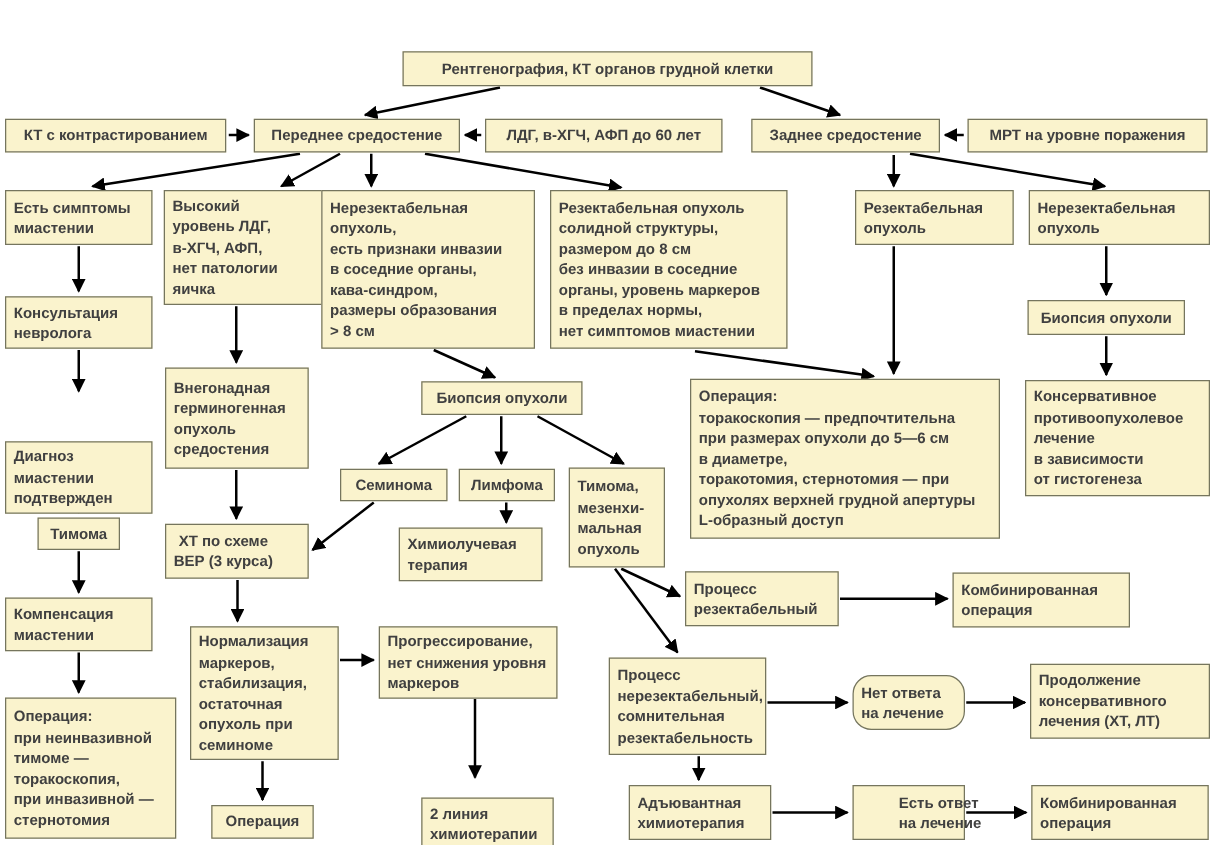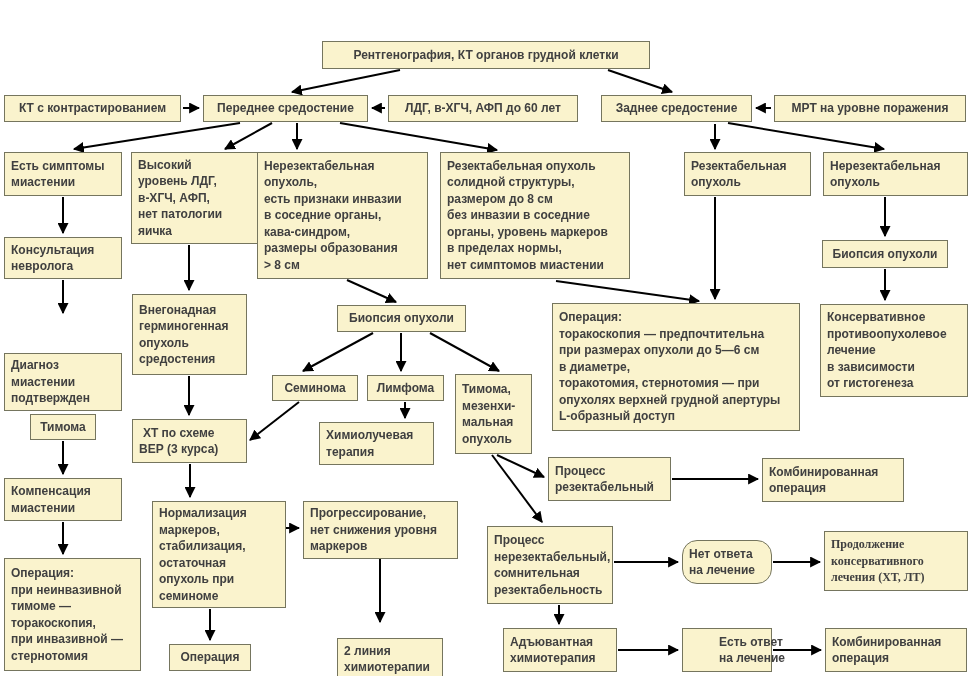--- a/index.html
+++ b/index.html
@@ -132,28 +132,28 @@
 ВЕР (3 курса)</div>
       <div class="node center" style="left: 337px; top: 305px; width: 129px; min-height: 27px;">Биопсия опухоли</div>
       <div class="node center" style="left: 272px; top: 375px; width: 86px; min-height: 26px;">Семинома</div>
       <div class="node center" style="left: 367px; top: 375px; width: 77px; min-height: 26px;">Лимфома</div>
       <div class="node" style="left: 455px; top: 374px; width: 77px; min-height: 80px;">Тимома,
 мезенхи-
 мальная
 опухоль</div>
       <div class="node" style="left: 319px; top: 422px; width: 115px; min-height: 43px;">Химиолучевая
 терапия</div>
-      <div class="node" style="left: 152px; top: 501px; width: 134px; min-height: 107px;">Нормализация
+      <div class="node" style="left: 152px; top: 501px; width: 119px; min-height: 107px;">Нормализация
 маркеров,
 стабилизация,
 остаточная
 опухоль при
 семиноме</div>
       <div class="node center" style="left: 169px; top: 644px; width: 82px; min-height: 27px;">Операция</div>
-      <div class="node" style="left: 303px; top: 501px; width: 155px; min-height: 57px;">Прогрессирование,
+      <div class="node" style="left: 303px; top: 501px; width: 143px; min-height: 57px;">Прогрессирование,
 нет снижения уровня
 маркеров</div>
       <div class="node" style="left: 337px; top: 626px; width: 106px; min-height: 42px; margin-top: 12px;">2 линия
 химиотерапии</div>
       <div class="node" style="left: 552px; top: 303px; width: 248px; min-height: 128px;">Операция:
 торакоскопия — предпочтительна
 при размерах опухоли до 5—6 см
 в диаметре,
 торакотомия, стернотомия — при
 опухолях верхней грудной апертуры
@@ -167,21 +167,21 @@
       <div class="node" style="left: 548px; top: 457px; width: 123px; min-height: 44px;">Процесс
 резектабельный</div>
       <div class="node" style="left: 762px; top: 458px; width: 142px; min-height: 44px;">Комбинированная
 операция</div>
       <div class="node" style="left: 487px; top: 526px; width: 126px; min-height: 78px;">Процесс
 нерезектабельный,
 сомнительная
 резектабельность</div>
       <div class="node" style="left: 682px; top: 540px; width: 90px; min-height: 44px; border-radius: 15px;">Нет ответа
 на лечение</div>
-      <div class="node" style="left: 824px; top: 531px; width: 144px; min-height: 60px; font-family: Liberation Serif, serif;">Продолжение
+      <div class="node" style="left: 824px; top: 531px; width: 144px; min-height: 60px;">Продолжение
 консервативного
 лечения (ХТ, ЛТ)</div>
       <div class="node" style="left: 503px; top: 628px; width: 114px; min-height: 44px;">Адъювантная
 химиотерапия</div>
       <div class="node" style="left: 682px; top: 628px; width: 90px; min-height: 44px; padding-left: 36px;">Есть ответ
 на лечение</div>
       <div class="node" style="left: 825px; top: 628px; width: 142px; min-height: 44px;">Комбинированная
 операция</div>
     </div>
 </div>

